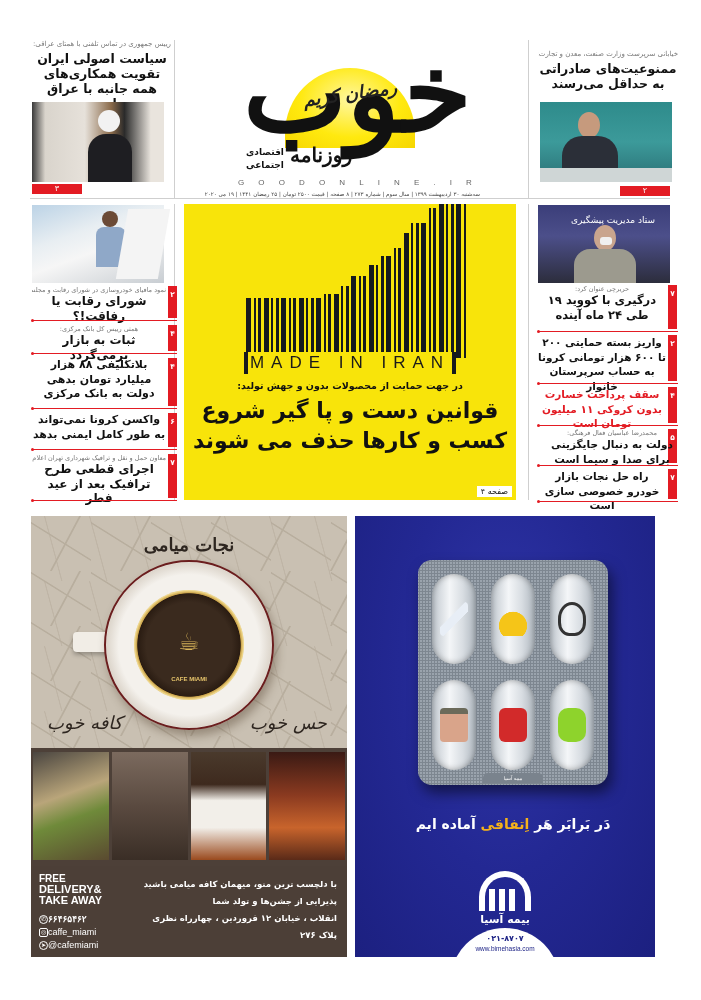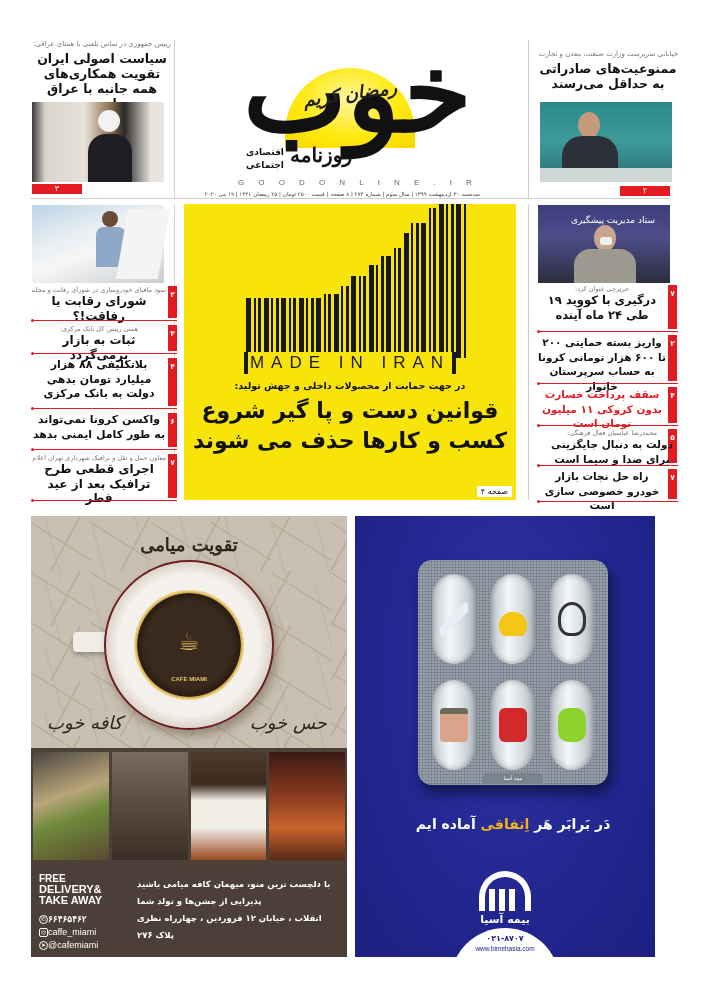--- a/index.html
+++ b/index.html
@@ -61,21 +61,21 @@
     .emblem-text { position: absolute; left: 103px; top: 160px; width: 110px; font-size: 6px; font-weight: bold; color: #e6c46b; text-align: center; font-family: "Liberation Sans", sans-serif; }
     .emblem-cup { position: absolute; left: 140px; top: 112px; width: 36px; color: #d8b45a; font-size: 24px; text-align: center; }
     .script-left { position: absolute; left: 16px; top: 196px; font-family: "DejaVu Serif", serif; font-style: italic; font-size: 18px; color: #2e2620; direction: rtl; }
     .script-right { position: absolute; right: 20px; top: 196px; font-family: "DejaVu Serif", serif; font-style: italic; font-size: 18px; color: #2e2620; direction: rtl; }
     .cafe-photos { position: absolute; left: 0; top: 236px; width: 316px; height: 108px; display: flex; gap: 3px; padding: 0 2px; }
     .cafe-photos .p { flex: 1; height: 108px; }
     .cafe-info { position: absolute; left: 0; top: 350px; width: 316px; height: 91px; background: #4c3f37; }
     .free { position: absolute; left: 8px; top: 8px; width: 90px; color: #fff; font-family: "Liberation Sans", sans-serif; font-weight: bold; font-size: 10px; line-height: 10px; }
     .contact { position: absolute; left: 8px; width: 100px; color: #fff; font-family: "Liberation Sans", sans-serif; font-size: 9px; display: flex; align-items: center; }
     .contact .ic { width: 9px; height: 9px; border: 1px solid #fff; border-radius: 50%; font-size: 6px; line-height: 7px; text-align: center; }
-    .cafe-lines { position: absolute; right: 10px; top: 10px; width: 200px; color: #fff; font-size: 8.5px; font-weight: bold; direction: rtl; text-align: left; line-height: 17px; }
+    .cafe-lines { position: absolute; right: 10px; top: 10px; width: 200px; color: #fff; font-size: 8.5px; font-weight: bold; direction: rtl; text-align: right; line-height: 17px; }
 
     
     .insure { position: absolute; left: 355px; top: 516px; width: 300px; height: 441px; background: radial-gradient(ellipse at 50% 35%, #2f35a8 0%, #232893 50%, #1c2080 100%); overflow: hidden; }
     .blister { position: absolute; left: 63px; top: 44px; width: 190px; height: 225px; border-radius: 14px; background: #9aa3ad;
       background-image: radial-gradient(#7d8690 1px, transparent 1.2px); background-size: 3px 3px; box-shadow: 4px 8px 14px rgba(0,0,0,0.5); }
     .pill { position: absolute; width: 44px; height: 90px; border-radius: 22px; background: linear-gradient(90deg, #bfc6cd 0%, #f4f6f8 40%, #d8dde2 70%, #aeb6be 100%); box-shadow: inset 0 0 6px rgba(0,0,0,0.35); }
     .pill .obj { position: absolute; left: 8px; top: 28px; width: 28px; height: 34px; border-radius: 4px; }
     .blister-label { position: absolute; left: 65px; bottom: 2px; width: 60px; height: 10px; border-radius: 5px 5px 0 0; background: #7a838d; color: #fff; font-size: 5px; text-align: center; line-height: 10px; }
     .slogan { position: absolute; left: 8px; top: 300px; width: 300px; font-size: 14px; font-weight: bold; color: #fff; text-align: center; direction: rtl; }
     .slogan .hl { color: #f5b21b; }
@@ -270,31 +270,31 @@
       <div class="bar" style="left: 175px; width: 5px; height: 135px;"></div>
       <div class="bar" style="left: 182.5px; width: 2px; height: 150px;"></div>
       <div class="bar" style="left: 187px; width: 3px; height: 150px;"></div>
       <div class="bar" style="left: 192.5px; width: 5px; height: 157px;"></div>
       <div class="bar" style="left: 200px; width: 2px; height: 157px;"></div>
       <div class="bar" style="left: 204.5px; width: 3px; height: 170px;"></div>
       <div class="bar" style="left: 210px; width: 5px; height: 170px;"></div>
       <div class="bar" style="left: 217.5px; width: 2px; height: 170px;"></div>
     </div>
   <div class="made">MADE IN IRAN</div>
-  <div class="y-kicker">در جهت حمایت از محصولات داخلی و جهش تولید:</div>
+  <div class="y-kicker">در جهت حمایت از محصولات بدون و جهش تولید:</div>
   <div class="y-head">
     <div>قوانین دست و پا گیر شروع</div>
     <div>کسب و کارها حذف می شوند</div>
   </div>
   <div class="y-page">صفحه ۴</div>
 </div>
 
 <div class="cafe">
   <div class="cafe-top"></div>
-  <div class="cafe-title">تقویت میامی</div>
+  <div class="cafe-title">نجات میامی</div>
   <div class="handle"></div>
   <div class="saucer"></div>
   <div class="emblem"></div>
   <div class="emblem-cup">☕</div>
   <div class="emblem-text">CAFE MIAMI</div>
   <div class="script-left">کافه خوب</div>
   <div class="script-right">حس خوب</div>
 
   <div class="cafe-photos">
     <div class="p" style="background:linear-gradient(160deg,#4a4540 0%,#b9a57a 40%,#6f8a3a 60%,#5a4a30 100%);"></div>

